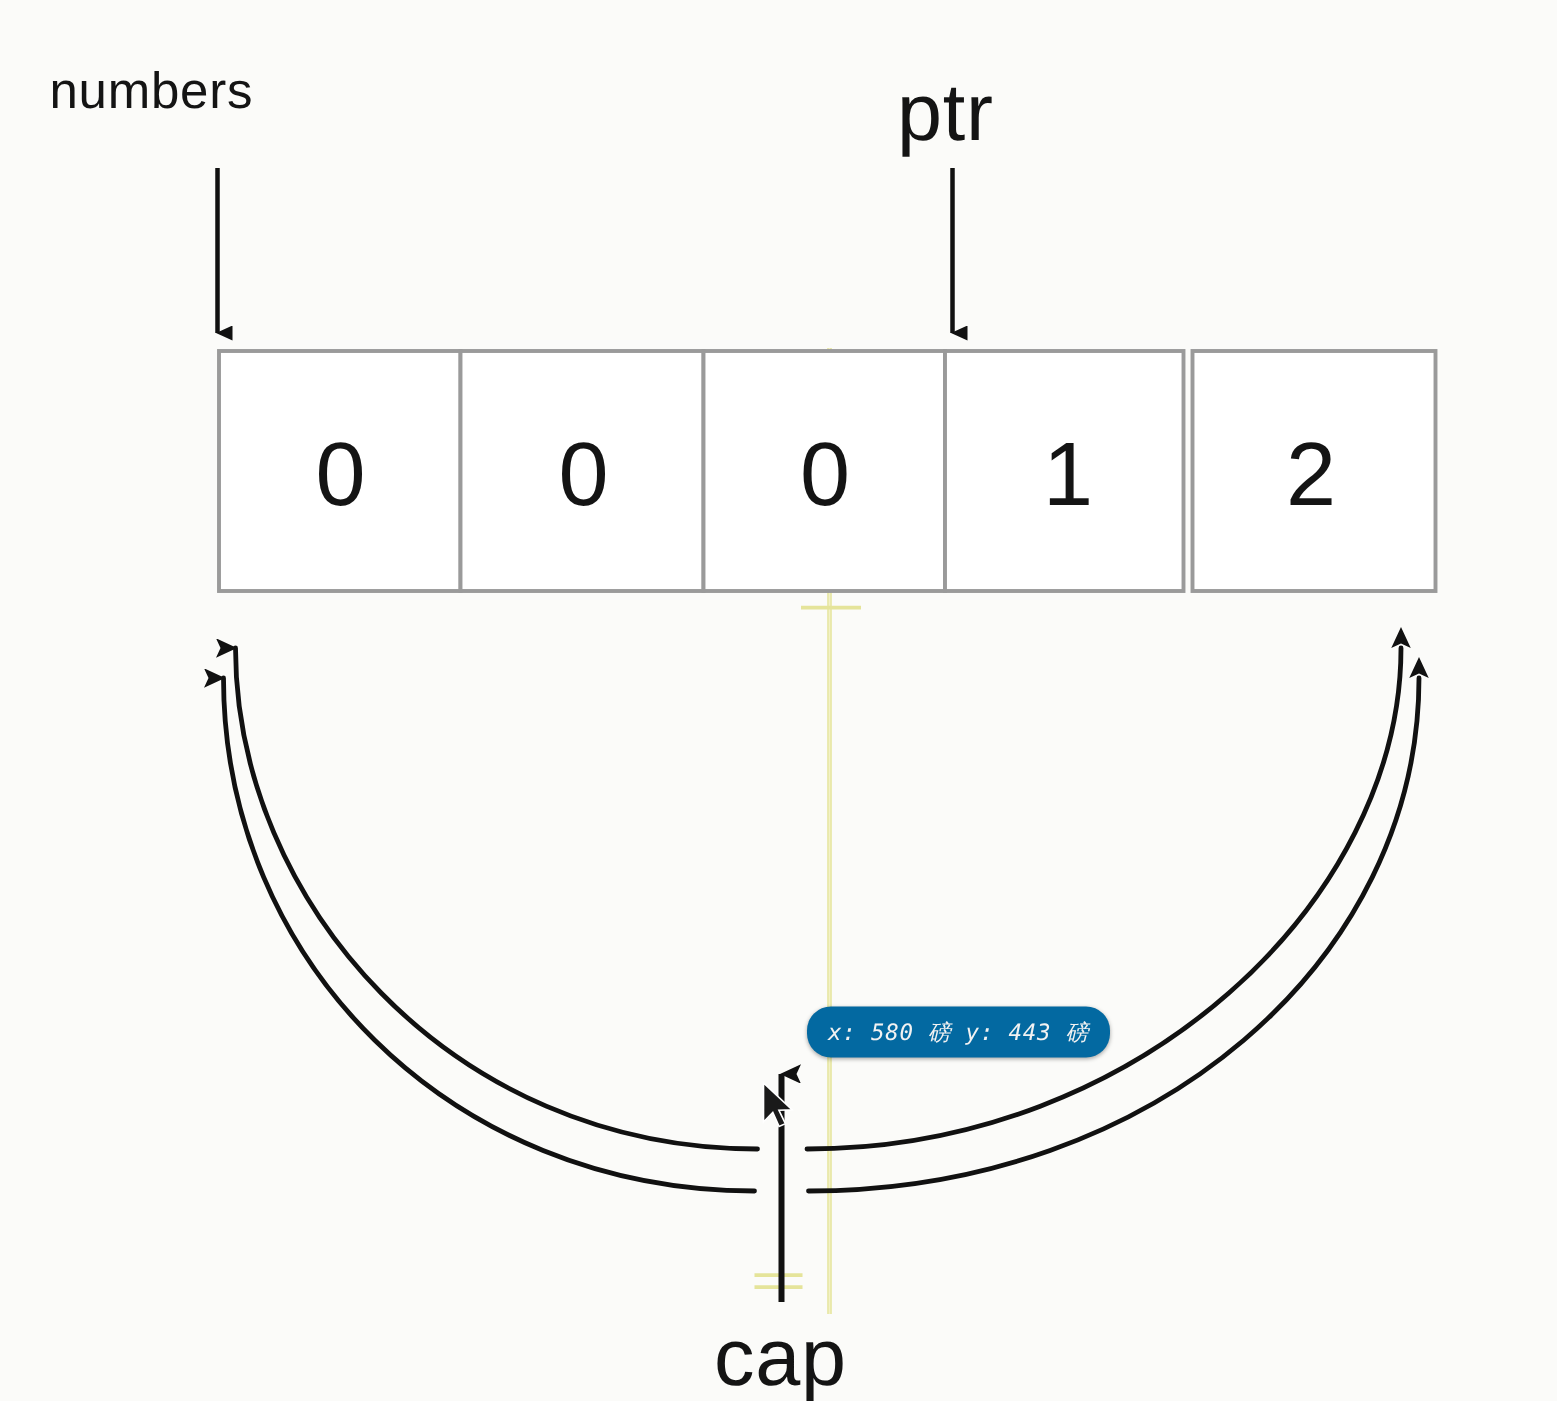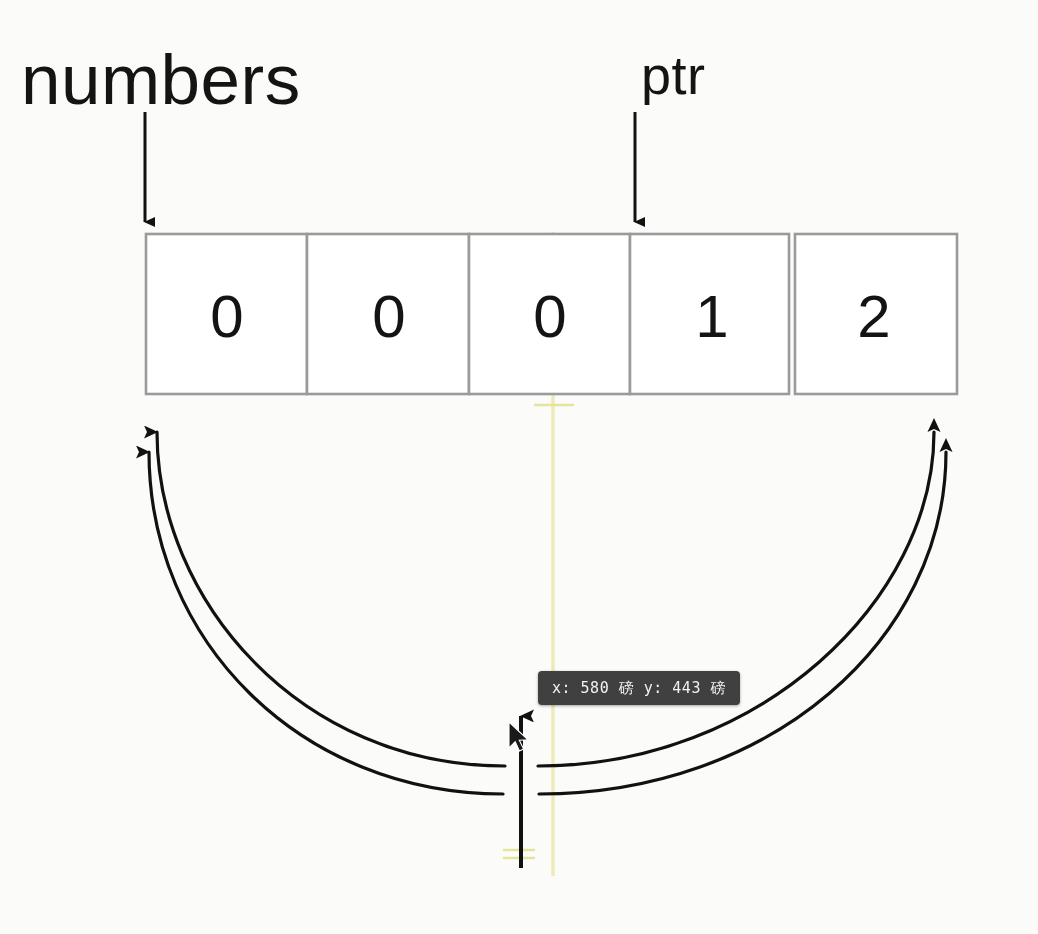--- a/index.html
+++ b/index.html
@@ -24,49 +24,50 @@
     height: 934px;
   }
   .txt {
     position: absolute;
     color: #141414;
     font-family: "Liberation Sans", sans-serif;
     font-weight: 300;
     white-space: nowrap;
     line-height: 1;
   }
-  .label-numbers { left: 21px;  top: 44px;  font-size: 71px; letter-spacing: 0.5px; }
-  .label-ptr     { left: 598px; top: 48px;  font-size: 54px; letter-spacing: 0.5px; margin-left: 43px; }
+  .label-numbers { left: 33px;  top: 44px;  font-size: 34px; letter-spacing: 0.5px; }
+  .label-ptr     { left: 598px; top: 48px;  font-size: 54px; letter-spacing: 0.5px; }
   .label-len     { left: 410px; top: 572px; font-size: 54px; letter-spacing: 0.5px; }
   .label-cap     { left: 476px; top: 878px; font-size: 54px; letter-spacing: 0.5px; }
 
   .cell-value {
     position: absolute;
     font-size: 60px;
     font-weight: 300;
     color: #141414;
     text-align: center;
     transform: translate(-50%, -50%);
   }
 
   .tooltip {
     position: absolute;
     left: 538px;
     top: 671px;
     height: 34px;
     padding: 0 14px;
     display: flex;
     align-items: center;
-    background: #404040;
-    border-radius: 4px;
+    background: #0369a1;
+    border-radius: 16px;
     color: #f2f2f2;
     font-family: "DejaVu Sans Mono", "Liberation Mono", monospace;
     font-size: 15px;
     letter-spacing: 0.5px;
     box-shadow: 0 1px 3px rgba(0,0,0,0.35);
+    font-style: italic;
   }
 </style>
 </head>
 <body>
 
 <div id="canvas">
 
   <svg class="svg-layer" viewBox="0 0 1038 934">
 
     <defs>
@@ -131,20 +132,21 @@
       <path d="M0,0 L0,26 L6.2,19.6 L10.4,29 L14.6,27.1 L10.3,18.2 L19,17.8 Z" fill="#1a1a1a" stroke="#ffffff" stroke-width="1.1"></path>
     </g>
 
   </svg>
 
   <div class="txt label-numbers">numbers</div>
 
   <div class="txt label-ptr">ptr</div>
 
 
+  <div class="txt label-cap">cap</div>
 
   <div class="cell-value" style="left:227px; top:316px;">0</div>
   <div class="cell-value" style="left:389px; top:316px;">0</div>
   <div class="cell-value" style="left:550px; top:316px;">0</div>
   <div class="cell-value" style="left:712px; top:316px;">1</div>
   <div class="cell-value" style="left:874px; top:316px;">2</div>
 
   <div class="tooltip">x: 580 磅  y: 443 磅</div>
 
 </div>

